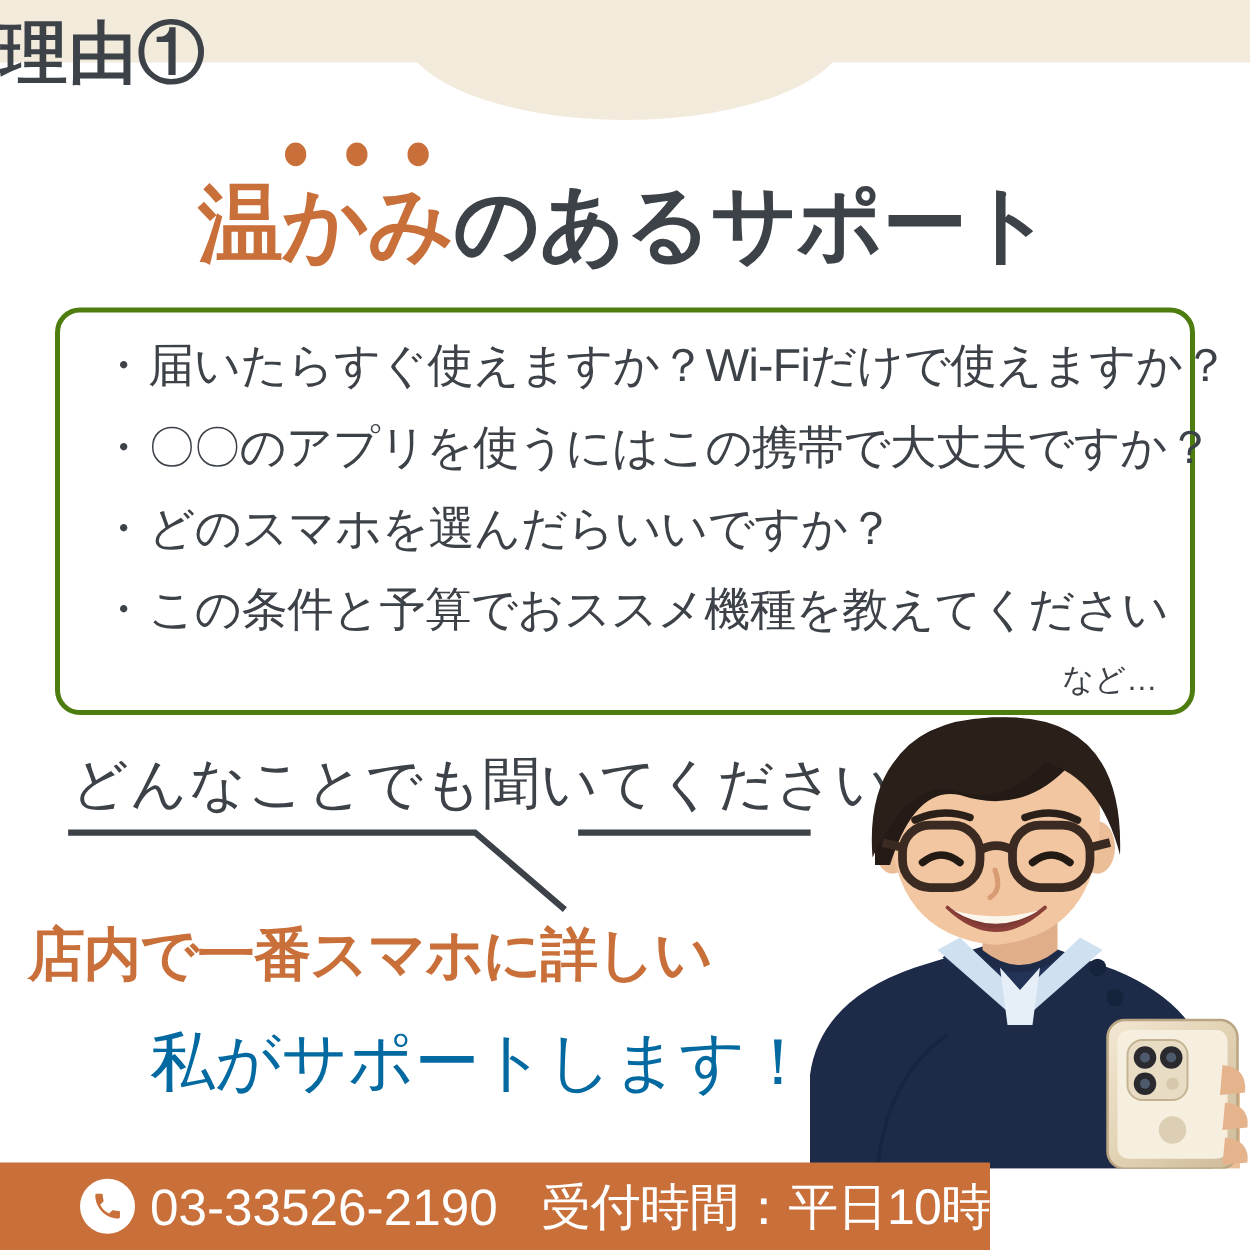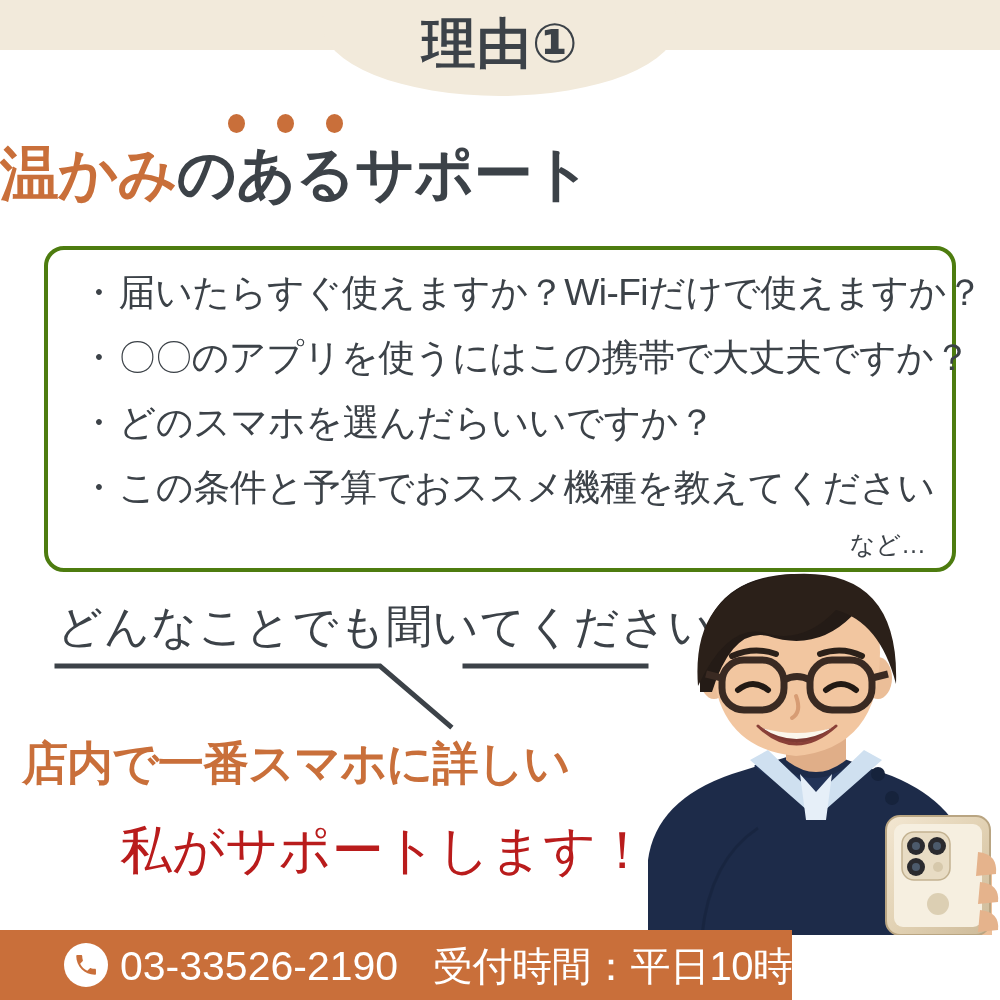--- a/index.html
+++ b/index.html
@@ -38,27 +38,27 @@
     width: 356px;
     height: 144px;
     background: #F2EADB;
     border-radius: 50%;
   }
   .header-title {
     position: absolute;
     left: 0;
     top: 16px;
     width: 1000px;
-    text-align: center;
     font-size: 54px;
     font-weight: bold;
     color: #3C4248;
     letter-spacing: 1px;
     line-height: 1;
     white-space: nowrap;
+    font-family: Liberation Serif, serif;
   }
 
   
   .dots {
     position: absolute;
     left: 228px;
     top: 114px;
     display: flex;
     gap: 32px;
   }
@@ -68,21 +68,22 @@
     border-radius: 50%;
     background: #C96F3A;
   }
 
   
   .main-title {
     position: absolute;
     left: 0;
     top: 143px;
     width: 1000px;
-    font-size: 59px;
+    text-align: center;
+    font-size: 68px;
     font-weight: bold;
     line-height: 1.08;
     color: #3C4248;
     white-space: nowrap;
     letter-spacing: -1px;
   }
   .main-title .hl { color: #C96F3A; }
 
   
   .bullet-box {
@@ -154,21 +155,21 @@
     color: #C96F3A;
     line-height: 1;
     white-space: nowrap;
     letter-spacing: -1px;
   }
   .claim-sub {
     position: absolute;
     left: 120px;
     top: 824px;
     font-size: 52px;
-    color: #b91c1c;
+    color: #0369a1;
     line-height: 1;
     white-space: nowrap;
     letter-spacing: 0px;
   }
 
   
   .photo {
     position: absolute;
     left: 640px;
     top: 560px;

